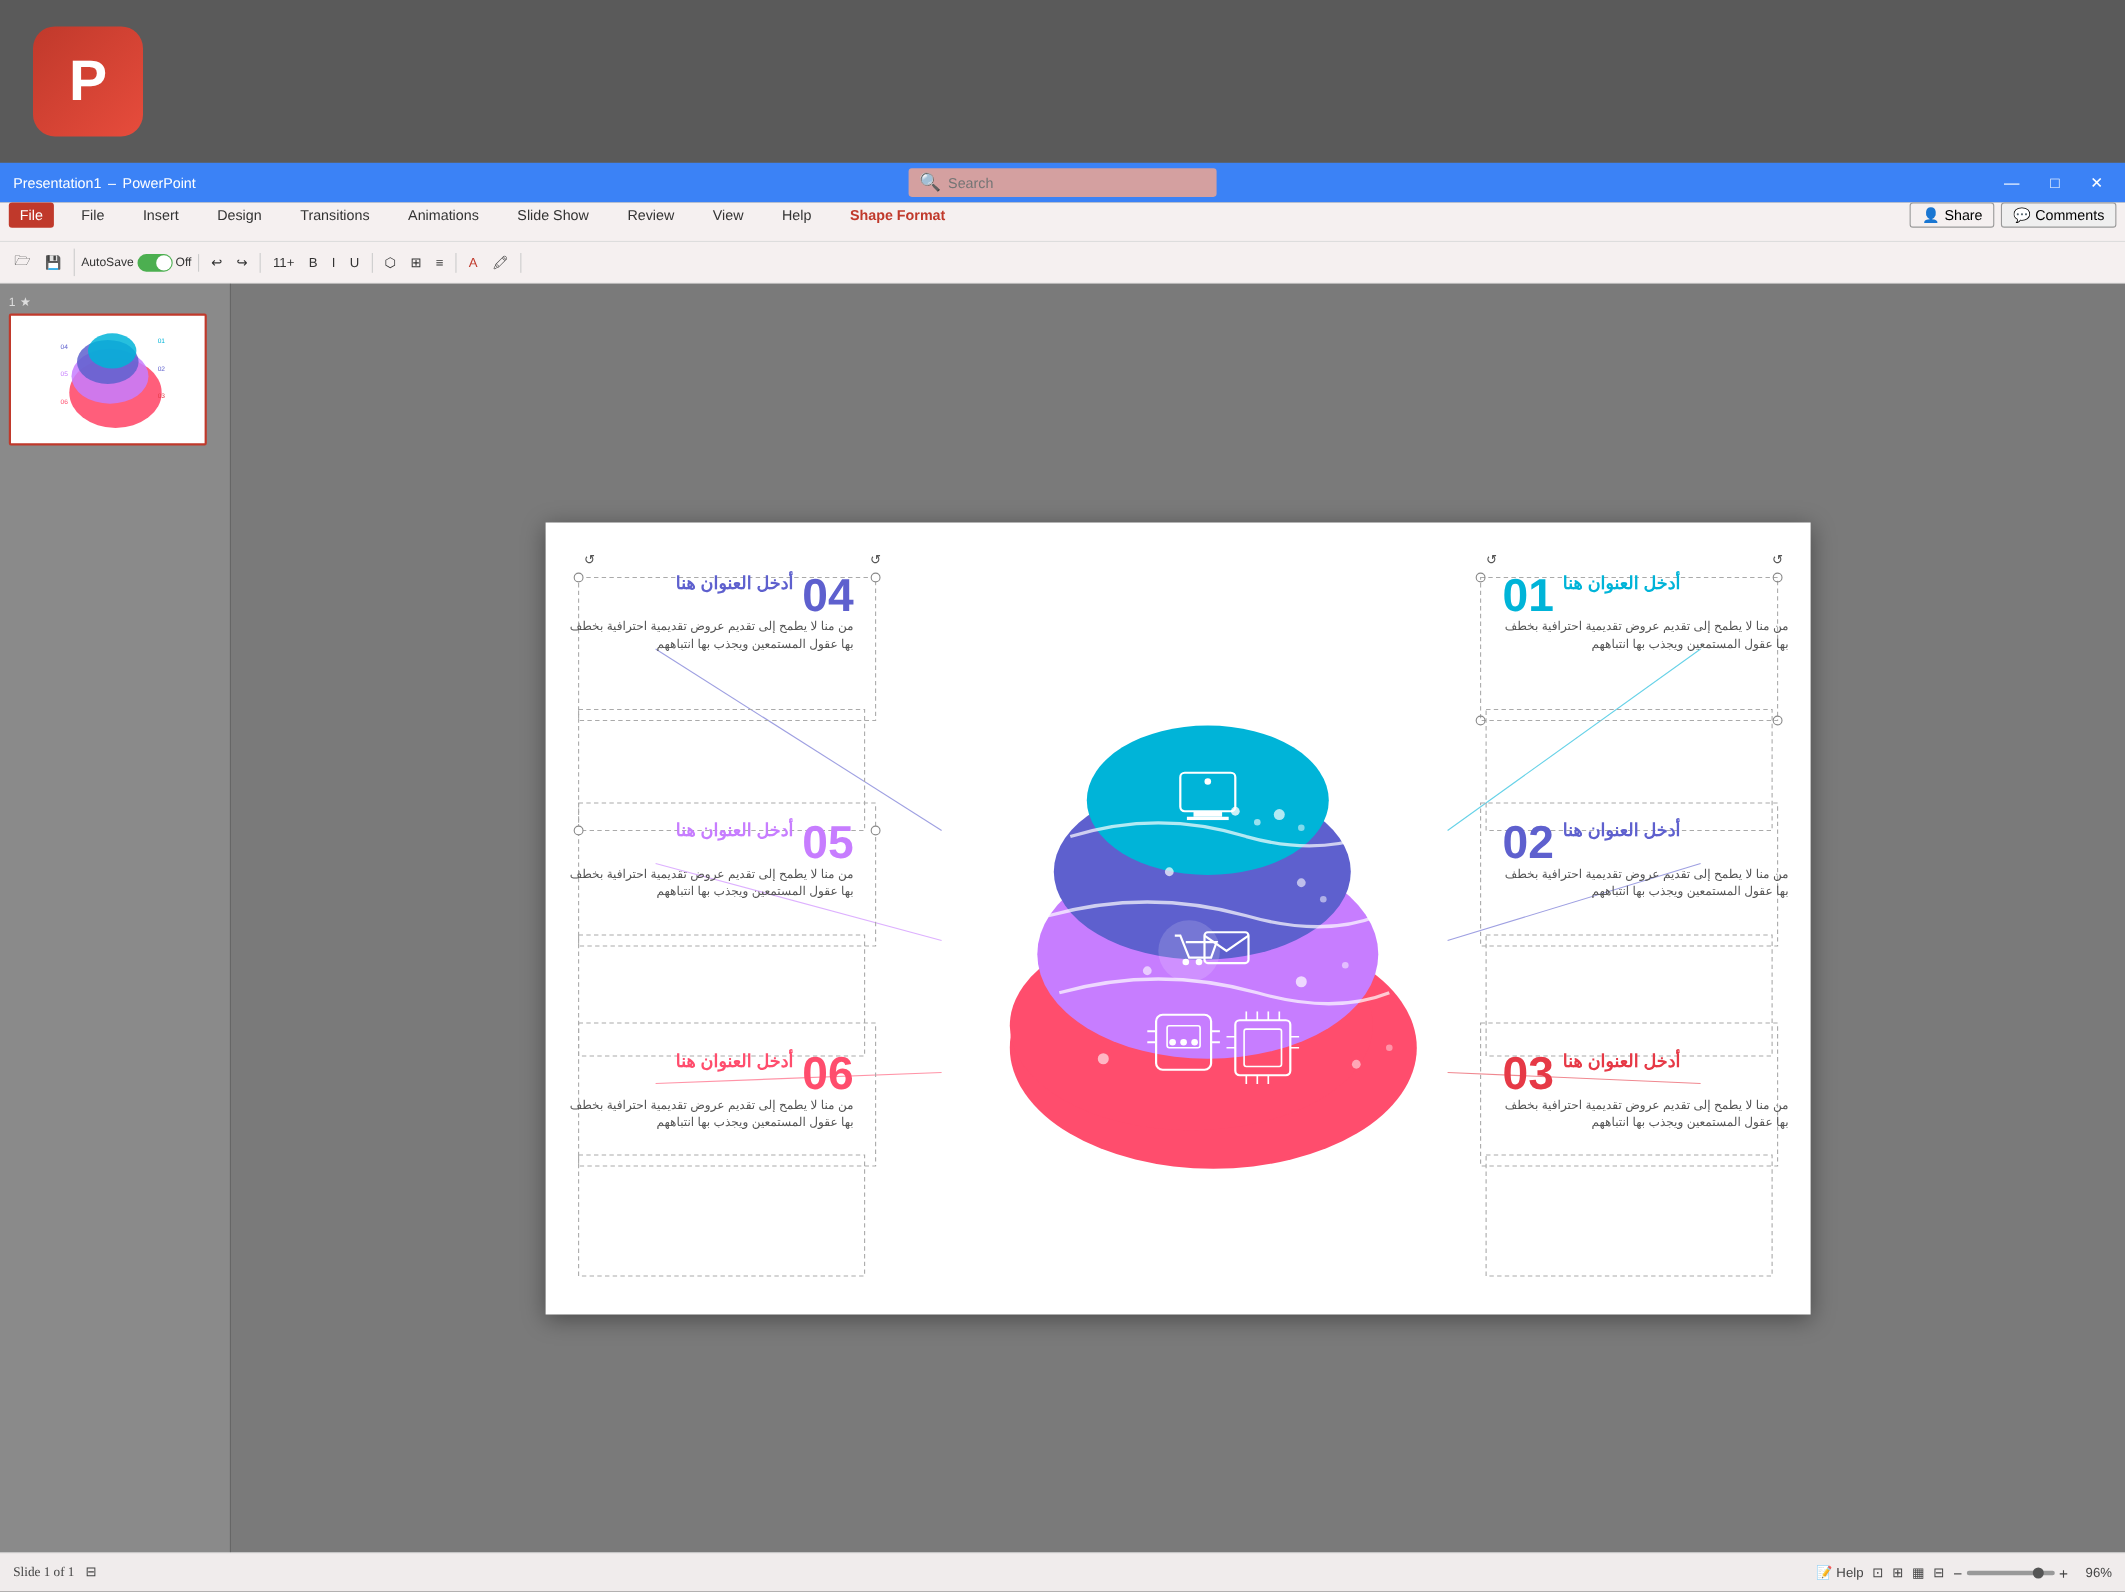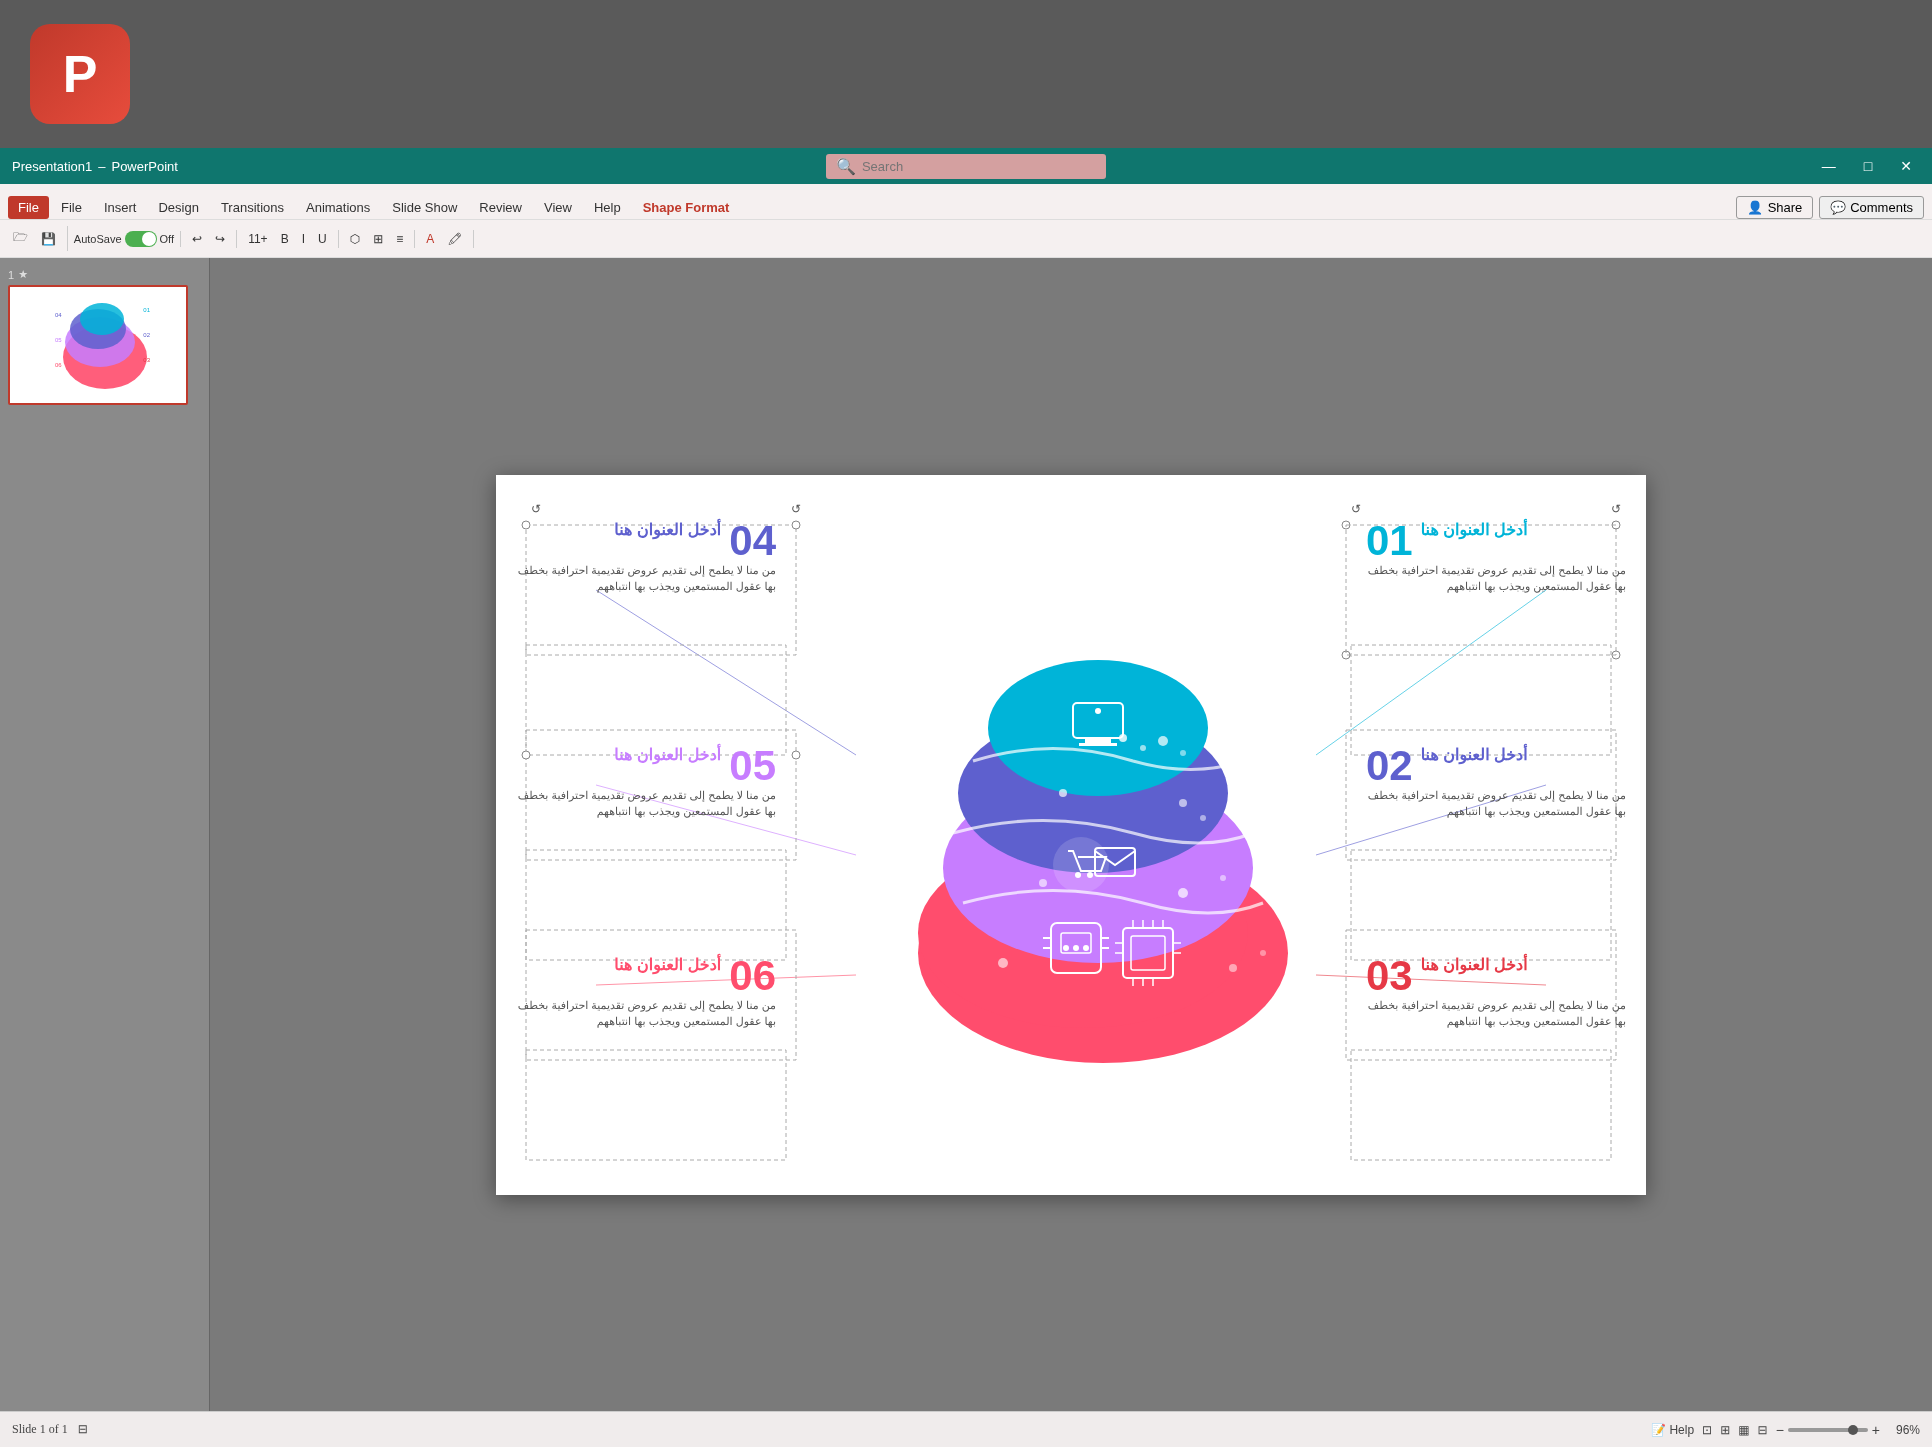--- a/index.html
+++ b/index.html
@@ -29,21 +29,21 @@
     }
     .header-title {
       font-size: 62px;
       font-weight: bold;
       color: white;
       direction: rtl;
     }
 
     
     .title-bar {
-      background: #0f766e;
+      background: #3b82f6;
       height: 36px;
       display: flex;
       align-items: center;
       justify-content: space-between;
       padding: 0 12px;
     }
     .title-bar-center {
       display: flex;
       align-items: center;
       gap: 8px;
@@ -70,23 +70,23 @@
       width: 100%;
     }
     .title-bar-right { display: flex; gap: 12px; }
     .title-btn { color: white; font-size: 14px; cursor: pointer; padding: 2px 8px; }
 
     
     .menu-bar {
       background: #f5f0f0;
       height: 36px;
       display: flex;
-      align-items: flex-end;
+      align-items: flex-start;
       padding: 0 8px;
-      gap: 2px;
+      gap: 15px;
       border-bottom: 1px solid #ddd;
     }
     .menu-item {
       padding: 4px 10px;
       font-size: 13px;
       color: #333;
       cursor: pointer;
       border-radius: 3px;
     }
     .menu-item.active { background: #c0392b; color: white; }

